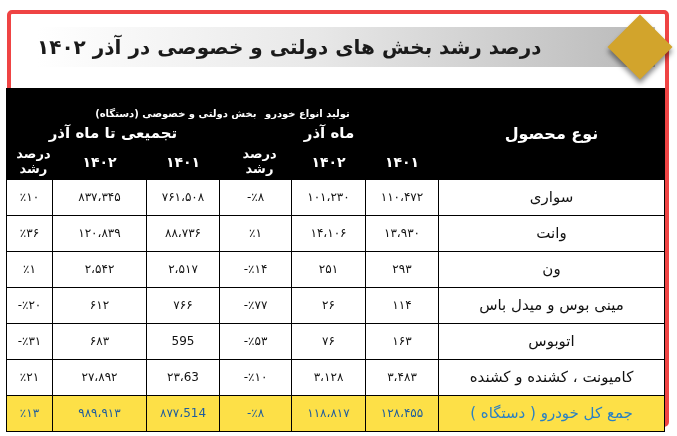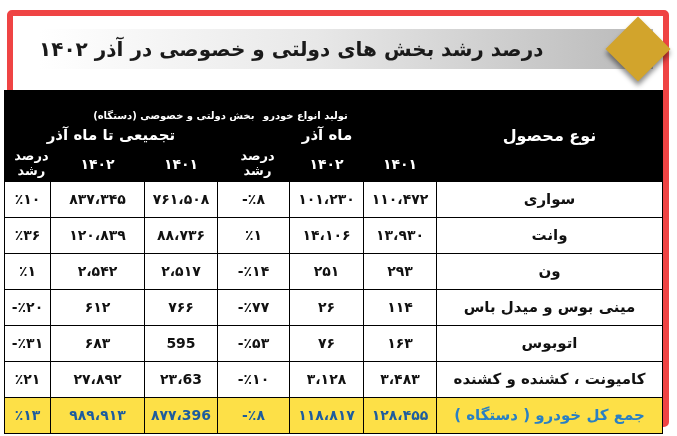--- a/index.html
+++ b/index.html
@@ -1,21 +1,21 @@
 <!DOCTYPE html>
 <html lang="fa" dir="rtl"><head>
 <meta charset="utf-8">
 <style>
   * { margin:0; padding:0; box-sizing:border-box; }
   html,body { width:677px; height:436px; background:#ffffff; overflow:hidden;
               font-family:"DejaVu Sans","Liberation Sans",sans-serif; }
 
   .frame {
     position:absolute; left:7px; top:10px; width:662px; height:417px;
-    border:6px solid #ef4444; border-radius:5px; background:#fff;
+    border:4px solid #ef4444; border-radius:5px; background:#fff;
   }
 
   
   .title-bar {
     position:absolute; top:13px; left:26px; right:10px; height:40px;
     background:linear-gradient(to right,#ffffff 0%,#e8e8e8 45%,#b9b9b9 100%);
     display:flex; align-items:center; justify-content:flex-end;
     padding-right:30px;
   }
   .title-text {
@@ -39,23 +39,23 @@
 
   thead th { background:#000; color:#fff; border:none; font-weight:700; }
   .hdr-top    { font-size:10px; height:26px; padding-top:20px; }
   .hdr-group  { font-size:15px; height:27px; }
   .hdr-year   { font-size:14px; height:33px; }
   .hdr-product{ font-size:16px; }
   .hdr-growth { font-size:13px; line-height:1.15;padding-left:8px; }
 
   tbody td {
     border:1px solid #000; background:#fff; height:36px;
-    font-size:14px; font-weight:700; color:#111;
+    font-size:12px; font-weight:400; color:#111;
   }
-  td.product-cell { font-size:15px; font-weight:700; }
+  td.product-cell { font-size:15px; font-weight:400; }
 
   tr.total-row td { background:#fde047; height:36px; }
   tr.total-row td.product-cell { color:#2980c4;margin-left:20px; }
   tr.total-row td.num-cell     { color:#1d5c9e; }
 
   .num { direction:ltr; unicode-bidi:bidi-override; }
 </style>
 </head>
 <body>
 
@@ -148,19 +148,19 @@
           <td><span class="num">-٪۱۰</span></td>
           <td><span class="num">۲۳،63</span></td>
           <td><span class="num">۲۷،۸۹۲</span></td>
           <td><span class="num">٪۲۱</span></td>
         </tr>
         <tr class="total-row">
         <td class="product-cell">جمع کل خودرو ( دستگاه )</td>
         <td class="num-cell"><span class="num">۱۲۸،۴۵۵</span></td>
         <td class="num-cell"><span class="num">۱۱۸،۸۱۷</span></td>
         <td class="num-cell"><span class="num">-٪۸</span></td>
-        <td class="num-cell"><span class="num">۸۷۷،396</span></td>
+        <td class="num-cell"><span class="num">۸۷۷،514</span></td>
         <td class="num-cell"><span class="num">۹۸۹،۹۱۳</span></td>
         <td class="num-cell"><span class="num">٪۱۳</span></td>
       </tr>
     </tbody>
   </table>
 </div>
 
 </body></html>

